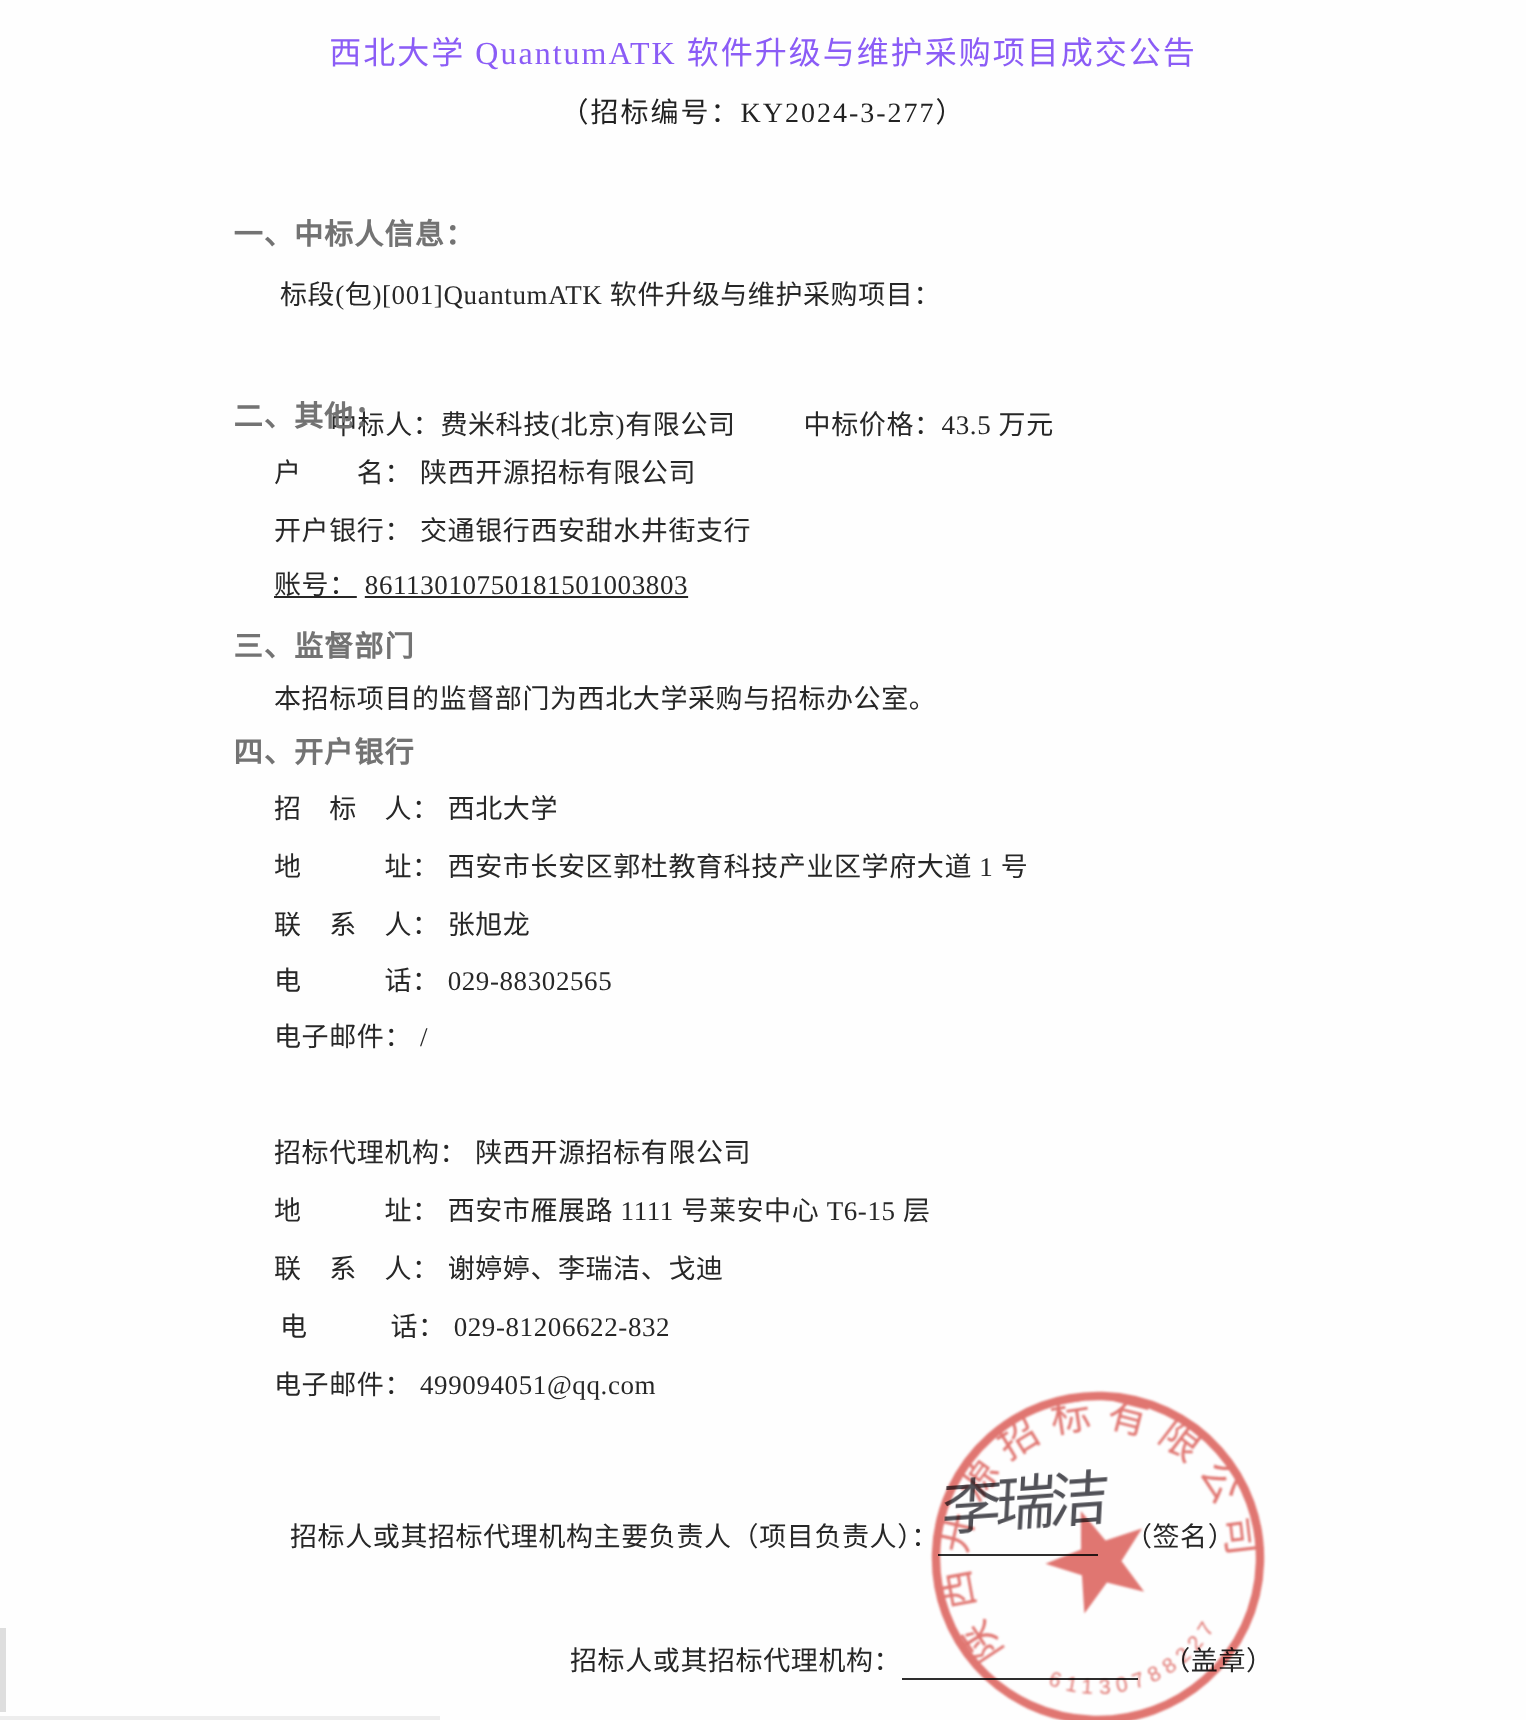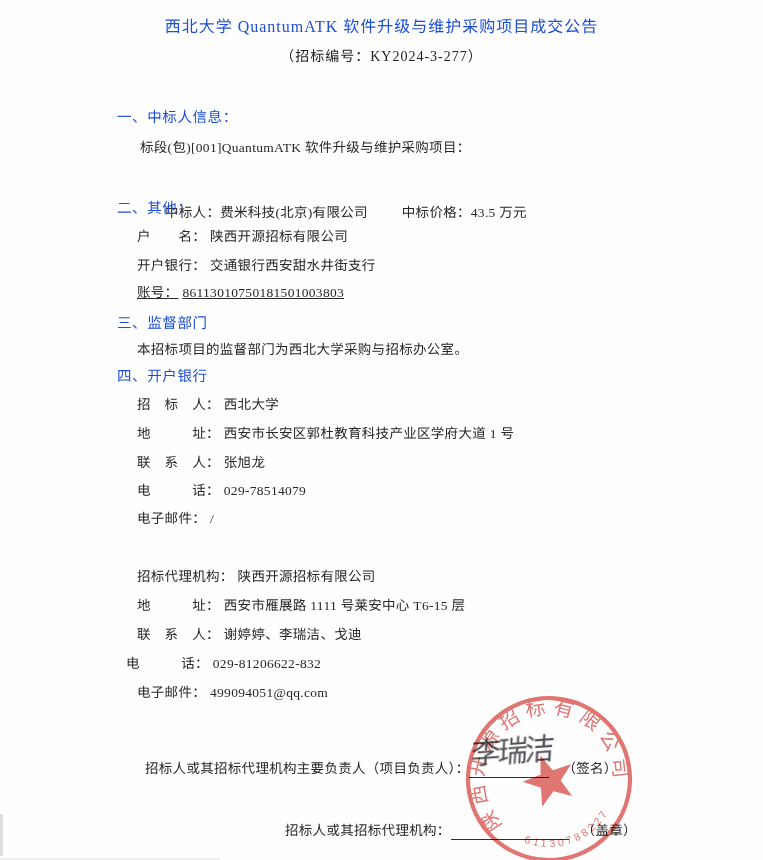--- a/index.html
+++ b/index.html
@@ -1,23 +1,23 @@
 <!DOCTYPE html>
 <html lang="zh-CN"><head>
 <meta charset="utf-8">
 <style>
   html,body{margin:0;padding:0;background:#ffffff;}
   .page{
     position:relative;width:763px;height:860px;background:#fefefe;overflow:hidden;
     font-family:"Liberation Serif","DejaVu Serif",serif;color:#262626;
   }
   .center{position:absolute;left:0;right:0;text-align:center;white-space:nowrap;}
-  .title{top:13px;font-size:16px;letter-spacing:1px;color:#1d4ed8;}
+  .title{top:13px;font-size:16px;letter-spacing:1px;color:#8b5cf6;}
   .subtitle{top:45px;font-size:14px;letter-spacing:1px;color:#222;}
-  .h{position:absolute;font-size:14.5px;font-weight:normal;color:#1d4ed8;letter-spacing:.6px;white-space:nowrap;}
+  .h{position:absolute;font-size:14.5px;font-weight:bold;color:#737373;letter-spacing:.6px;white-space:nowrap;}
   .t{position:absolute;font-size:13.5px;letter-spacing:.3px;white-space:nowrap;color:#272727;}
   .val{margin-left:4px;}
   .gp{margin-left:34px;}
   .uline{display:inline-block;border-bottom:1.4px solid #2e2e2e;height:14px;vertical-align:-5px;}
   .ul1{width:80px;}
   .ul2{width:118px;}
   .sfx{margin-left:13px;}
   .stamp{
     position:absolute;left:454px;top:684px;width:190px;height:190px;
     opacity:.78;mix-blend-mode:multiply;filter:blur(.4px);
@@ -67,36 +67,36 @@
   <div class="t" style="left:137px;top:393px;">
     <span>招　标　人：</span><span class="val">西北大学</span>
   </div>
   <div class="t" style="left:137px;top:422px;font-family:Liberation Serif, serif;">
     <span>地　　　址：</span><span class="val">西安市长安区郭杜教育科技产业区学府大道 1 号</span>
   </div>
   <div class="t" style="left:137px;top:451px;">
     <span>联　系　人：</span><span class="val">张旭龙</span>
   </div>
   <div class="t" style="left:137px;top:479px;">
-    <span>电　　　话：</span><span class="val">029-78514079</span>
+    <span>电　　　话：</span><span class="val">029-88302565</span>
   </div>
   <div class="t" style="left:137px;top:507px;">
     <span>电子邮件：</span><span class="val">/</span>
   </div>
 
   <div class="t" style="left:137px;top:565px;">
     <span>招标代理机构：</span><span class="val">陕西开源招标有限公司</span>
   </div>
   <div class="t" style="left:137px;top:594px;">
     <span>地　　　址：</span><span class="val">西安市雁展路 1111 号莱安中心 T6-15 层</span>
   </div>
   <div class="t" style="left:137px;top:623px;text-align:center;">
     <span>联　系　人：</span><span class="val">谢婷婷、李瑞洁、戈迪</span>
   </div>
-  <div class="t" style="left:126px;top:652px;font-family:Liberation Serif, serif;">
+  <div class="t" style="left:140px;top:652px;font-family:Liberation Serif, serif;">
     <span>电　　　话：</span><span class="val">029-81206622-832</span>
   </div>
   <div class="t" style="left:137px;top:681px;">
     <span>电子邮件：</span><span class="val">499094051@qq.com</span>
   </div>
 
   <div class="t" style="left:145px;top:757px;">
     <span>招标人或其招标代理机构主要负责人（项目负责人）：</span><span class="uline ul1"></span><span class="sfx">（签名）</span>
   </div>
   <div class="t" style="left:285px;top:819px;">

